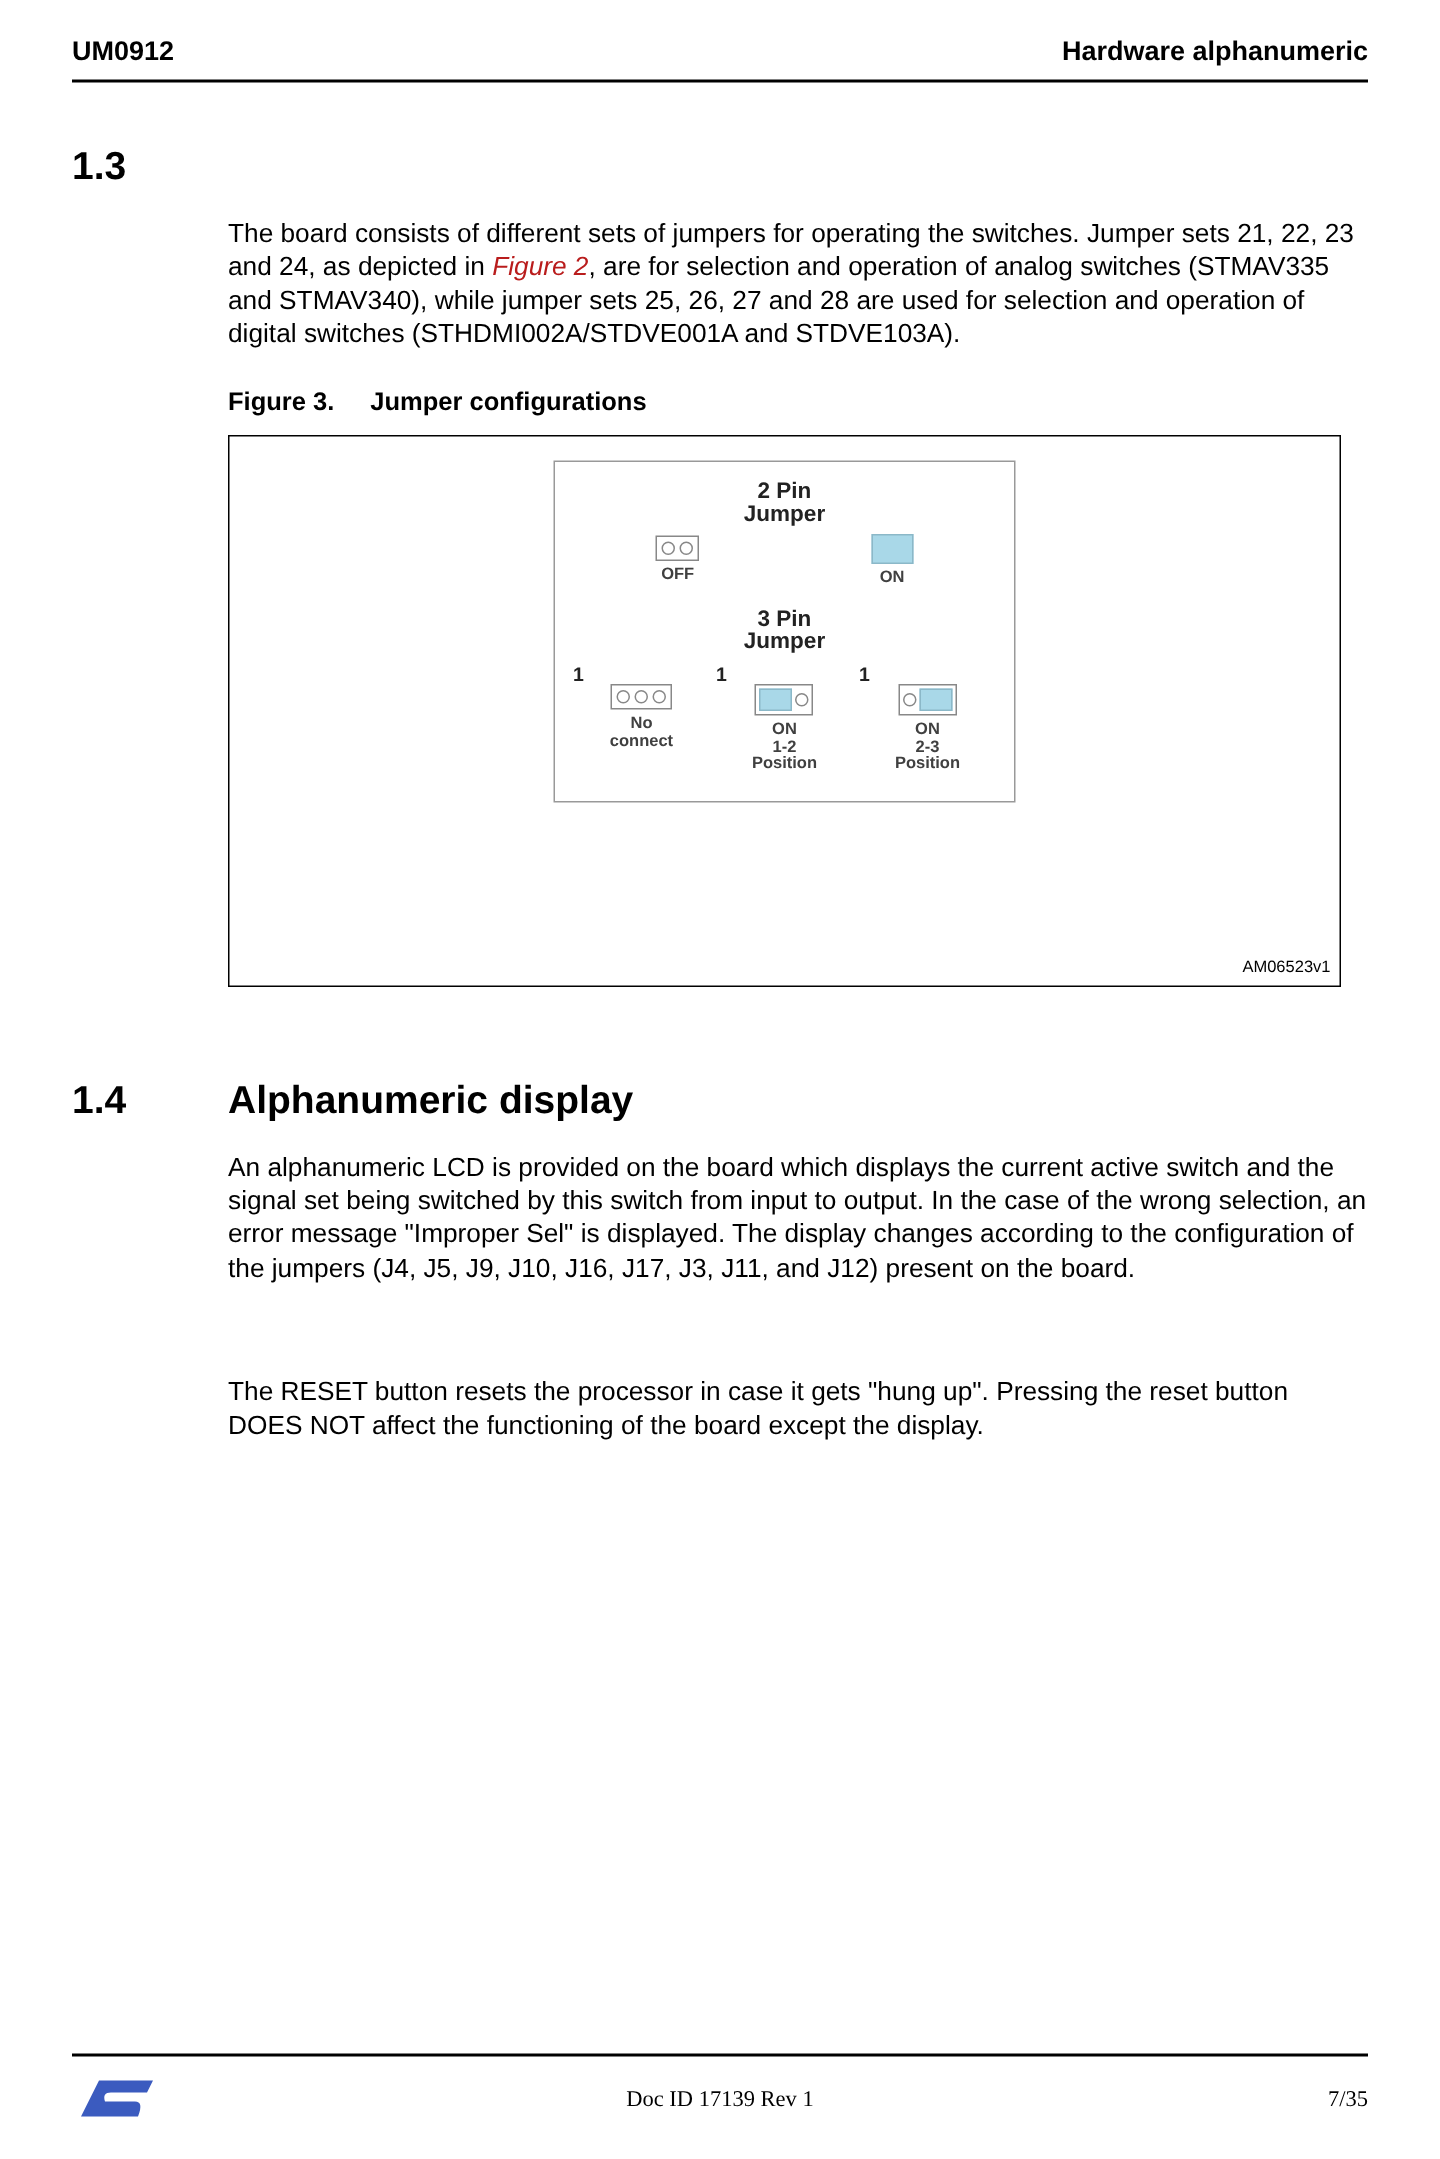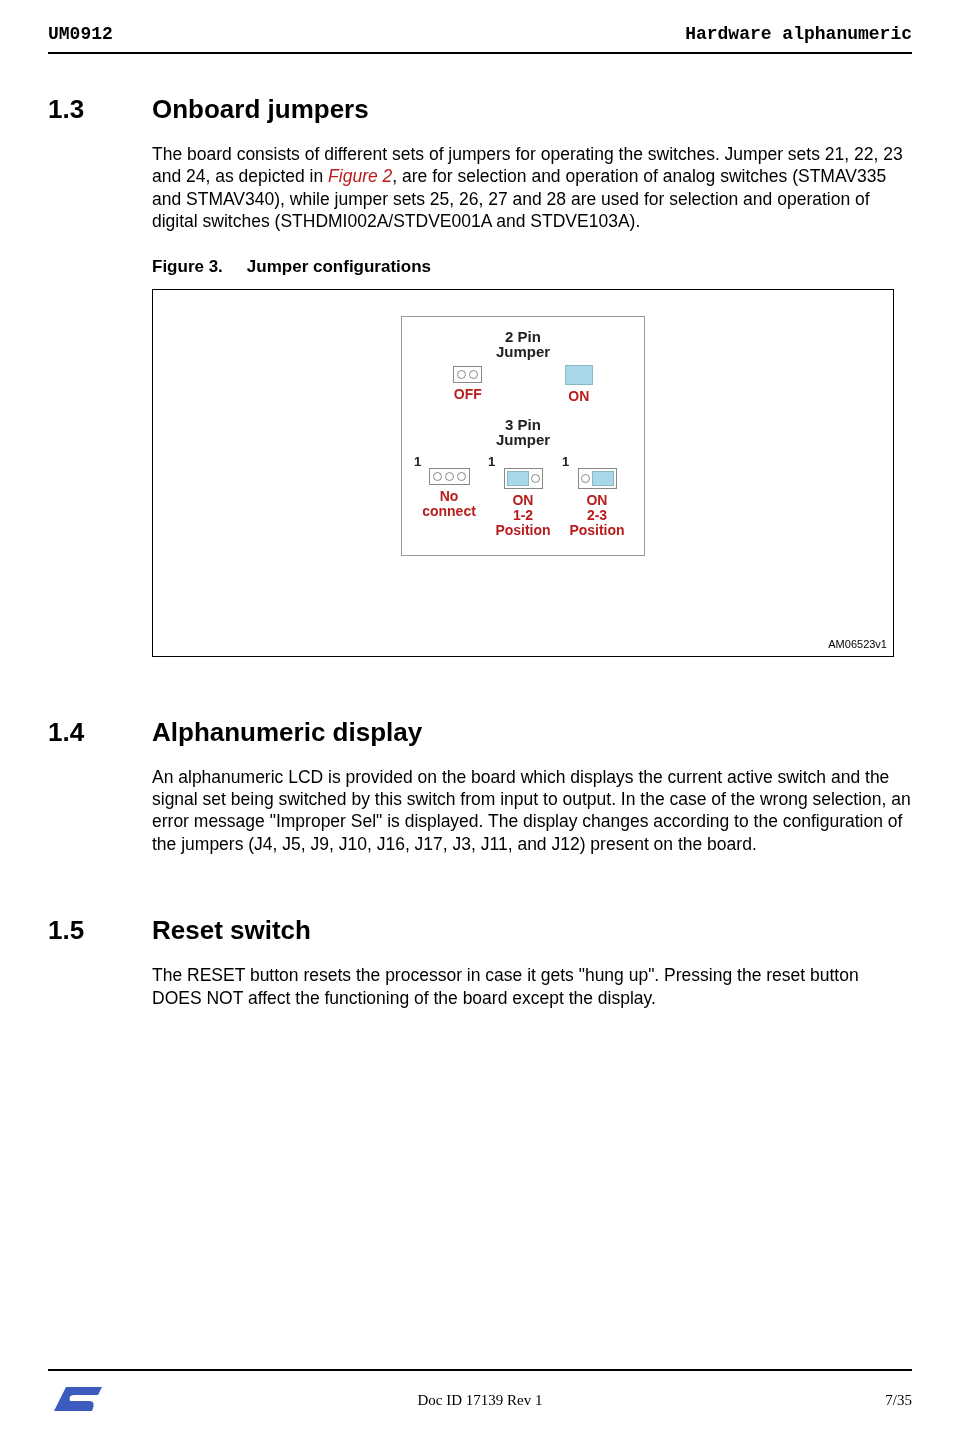--- a/index.html
+++ b/index.html
@@ -13,21 +13,20 @@
   }
   .page {
     padding: 24px 48px 0 48px;
   }
   .header-row {
     display: flex;
     justify-content: space-between;
     font-weight: bold;
     font-size: 18px;
     padding-bottom: 8px;
-    font-family: Liberation Mono, monospace;
   }
   .hr-top { border: none; border-top: 2px solid #000; margin-bottom: 40px; }
   .section-heading {
     display: flex;
     align-items: center;
     gap: 40px;
     margin-bottom: 18px;
   }
   .section-heading .num {
     font-size: 26px;
@@ -57,22 +56,22 @@
   .figure-caption .gap { display: inline-block; width: 24px; }
   .figure-frame {
     margin-left: 104px;
     border: 1px solid #000;
     padding: 14px 14px 6px 14px;
     width: 742px;
     height: 368px;
     position: relative;
   }
   .figure-inner {
-    width: 244px;
-    margin: 12px auto;
+    width: 308px;
+    margin: 2px auto;
     border: 1px solid #999;
     padding: 12px 10px 18px 10px;
   }
   .diag-title {
     font-family: Arial, sans-serif;
     font-weight: bold;
     font-size: 15px;
     text-align: center;
     color: #222;
     line-height: 1.0;
@@ -98,22 +97,22 @@
     background: #fff;
   }
   .jumper-cap {
     width: 28px; height: 20px;
     background: #a9d8e8;
     border: 1px solid #8bb8c8;
   }
   .sublabel {
     font-family: Arial, sans-serif;
     font-weight: bold;
-    font-size: 14px;
-    color: #b91c1c;
+    font-size: 11px;
+    color: #404040;
     text-align: center;
     line-height: 1.05;
     margin-top: 4px;
   }
   .col { display: flex; flex-direction: column; align-items: center; }
   .row3pin {
     display: flex;
     justify-content: space-between;
     margin-top: 8px;
   }
@@ -177,21 +176,20 @@
 
 <div class="page">
   <div class="header-row">
     <span>UM0912</span>
     <span>Hardware alphanumeric</span>
   </div>
   <hr class="hr-top">
 
   <div class="section-heading">
     <span class="num">1.3</span>
-    <span class="title">Onboard jumpers</span>
   </div>
   <p class="body-text">
     <span>The board consists of different sets of jumpers for operating the switches. Jumper sets 21, 22, 23 and 24, as depicted in </span><span class="fig-link">Figure 2</span><span>, are for selection and operation of analog switches (STMAV335 and STMAV340), while jumper sets 25, 26, 27 and 28 are used for selection and operation of digital switches (STHDMI002A/STDVE001A and STDVE103A).</span>
   </p>
 
   <div class="figure-caption">
     <span>Figure 3.</span><span class="gap"></span><span>Jumper configurations</span>
   </div>
 
   <div class="figure-frame">
@@ -253,24 +251,20 @@
   <div class="section-gap"></div>
 
   <div class="section-heading">
     <span class="num">1.4</span>
     <span class="title">Alphanumeric display</span>
   </div>
   <p class="body-text">An alphanumeric LCD is provided on the board which displays the current active switch and the signal set being switched by this switch from input to output. In the case of the wrong selection, an error message "Improper Sel" is displayed. The display changes according to the configuration of the jumpers (J4, J5, J9, J10, J16, J17, J3, J11, and J12) present on the board.</p>
 
   <div style="height:36px"></div>
 
-  <div class="section-heading">
-    <span class="num">1.5</span>
-    <span class="title">Reset switch</span>
-  </div>
   <p class="body-text">The RESET button resets the processor in case it gets "hung up". Pressing the reset button DOES NOT affect the functioning of the board except the display.</p>
 </div>
 
 <div class="footer">
   <hr class="hr-bot">
   <div class="footer-row">
     <span class="logo">
       <svg viewBox="0 0 58 38">
         <path d="M6 30 L18 6 L54 6 L50 14 L26 14 Q20 14 22 20 L42 20 Q48 20 44 30 L6 30 Z" fill="#3b5bbf"></path>
         <path d="M4 32 L56 4" stroke="#3b5bbf" stroke-width="0"></path>

